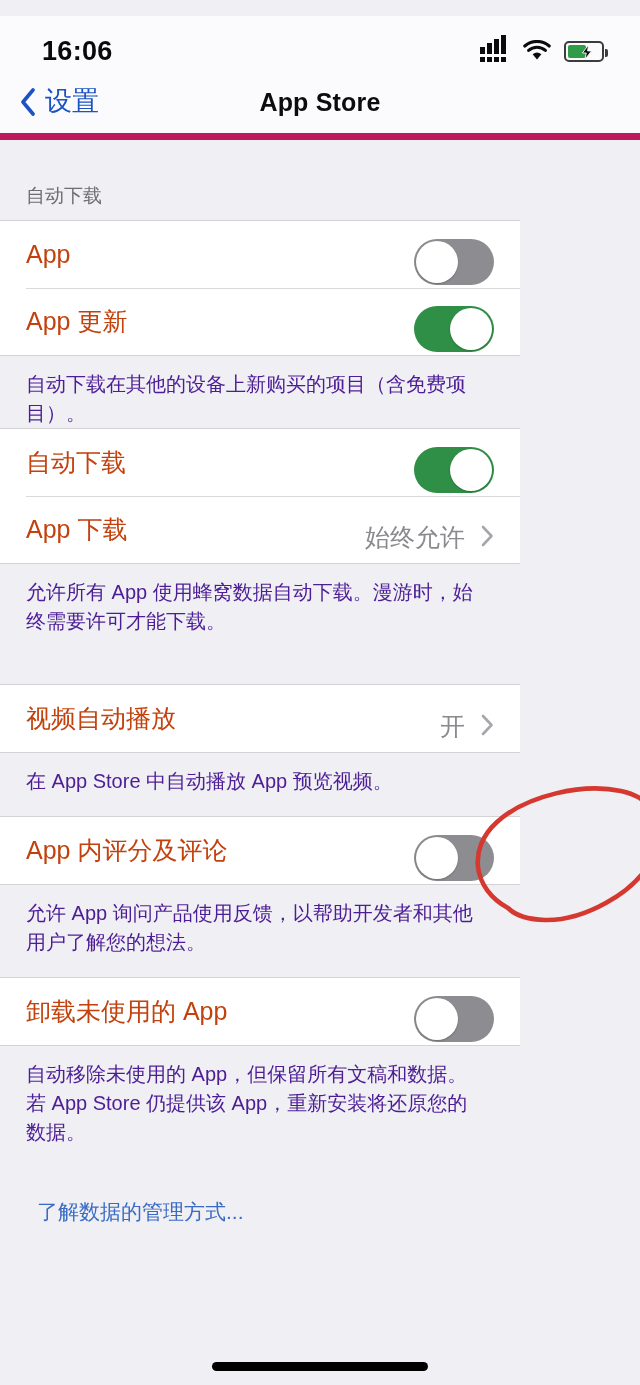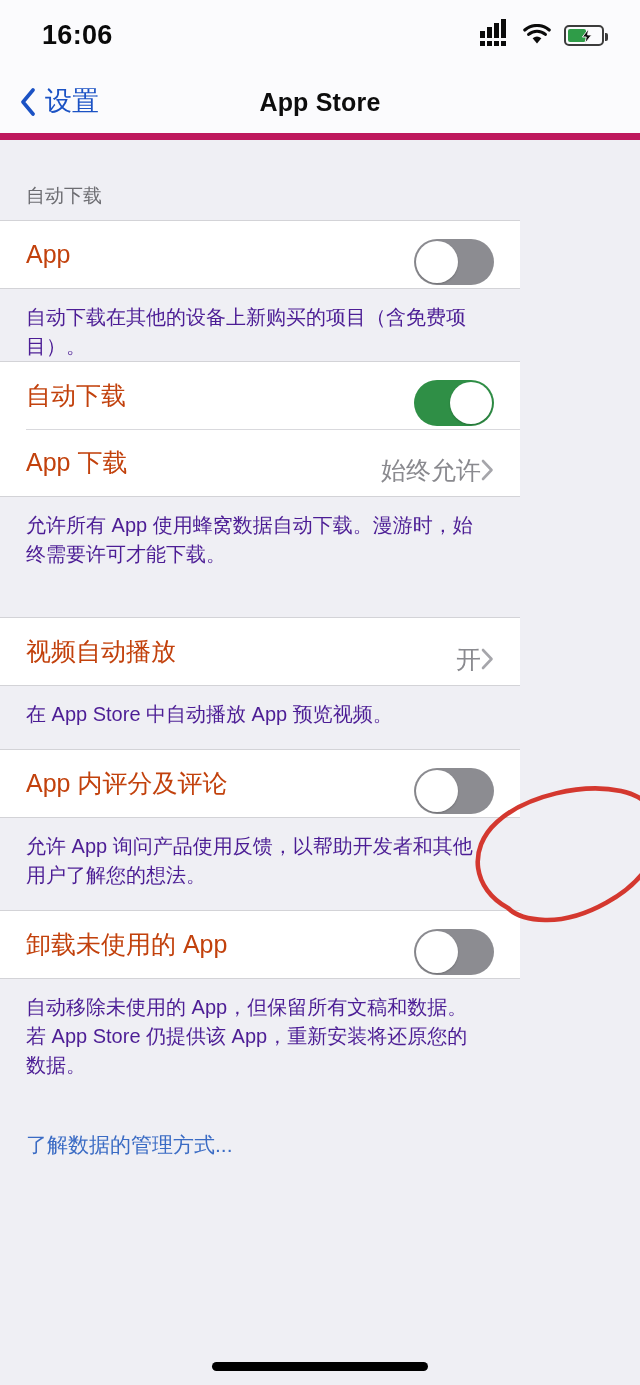--- a/index.html
+++ b/index.html
@@ -12,21 +12,21 @@
   }
   .phone {
     position: relative;
     width: 640px; height: 1385px;
     background: #efeff4;
     overflow: hidden;
   }
 
   
   .statusbar {
-    position: absolute; top: 0; left: 0;
+    position: absolute; top: 16px; left: 0;
     width: 640px; height: 70px;
     background: #fbfbfd;
     display: flex; align-items: center;
     justify-content: space-between;
     padding: 0 36px 0 42px;
     text-align: right;
   }
   .clock {
     font-size: 27px; font-weight: bold; color: #0a0a0a;
     letter-spacing: 0.3px; line-height: 1;
@@ -106,21 +106,21 @@
   }
   .row + .row::before {
     content: ""; position: absolute; left: 26px; right: 0; top: 0;
     height: 1px; background: #d9d9dd;
   }
   .row .label {
     font-size: 25px; color: #c2410c;
     line-height: 1; flex: 1;
   }
   .row .right {
-    display: flex; align-items: center;  margin-top: 16px;
+    display: flex; align-items: flex-start; gap: 16px; margin-top: 16px;
   }
   .row .value { font-size: 25px; color: #8a8a8f; line-height: 1; }
   .chevr { width: 13px; height: 22px; flex: none; }
 
   .toggle {
     position: relative; width: 80px; height: 46px;
     border-radius: 23px; flex: none;
   }
   .toggle.off { background: #8c8c91; }
   .toggle.on  { background: #2f8f46; }
@@ -134,21 +134,21 @@
 
   .footer {
     font-size: 20px; color: #4c1d95;
     padding: 14px 44px 0 26px;
     line-height: 1.45;
   }
   .footer.pb { padding-bottom: 20px; }
   .link {
     font-size: 21px; color: #3a6bc4;
     padding: 52px 26px 0 26px;
-    line-height: 1.2; display: inline-block; cursor: pointer;
+    line-height: 1.2; display: inline-block; cursor: pointer; margin-left: 11px;
   }
 
   
   .annot {
     position: absolute; left: 455px; top: 775px;
     width: 210px; height: 160px;
     pointer-events: none;
   }
 
   
@@ -207,20 +207,28 @@
     <div class="grouphdr">自动下载</div>
     <div class="card">
       <div class="row">
         <span class="label">App</span>
         <div class="right">
           <div class="toggle off">
               <span class="knob"></span>
             </div>
         </div>
       </div>
+      <div class="row">
+        <span class="label">App 更新</span>
+        <div class="right">
+          <div class="toggle on">
+              <span class="knob"></span>
+            </div>
+        </div>
+      </div>
     </div>
     <div class="footer">自动下载在其他的设备上新购买的项目（含免费项目）。</div>
 
     
     <div class="card">
       <div class="row">
         <span class="label">自动下载</span>
         <div class="right">
           <div class="toggle on">
               <span class="knob"></span>

